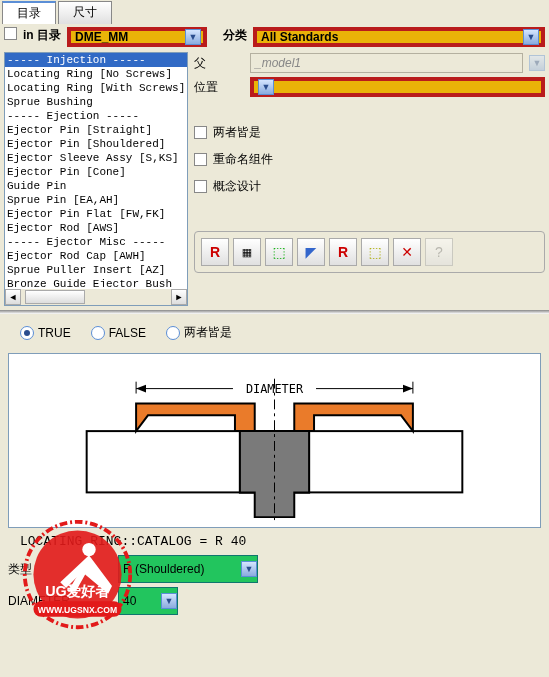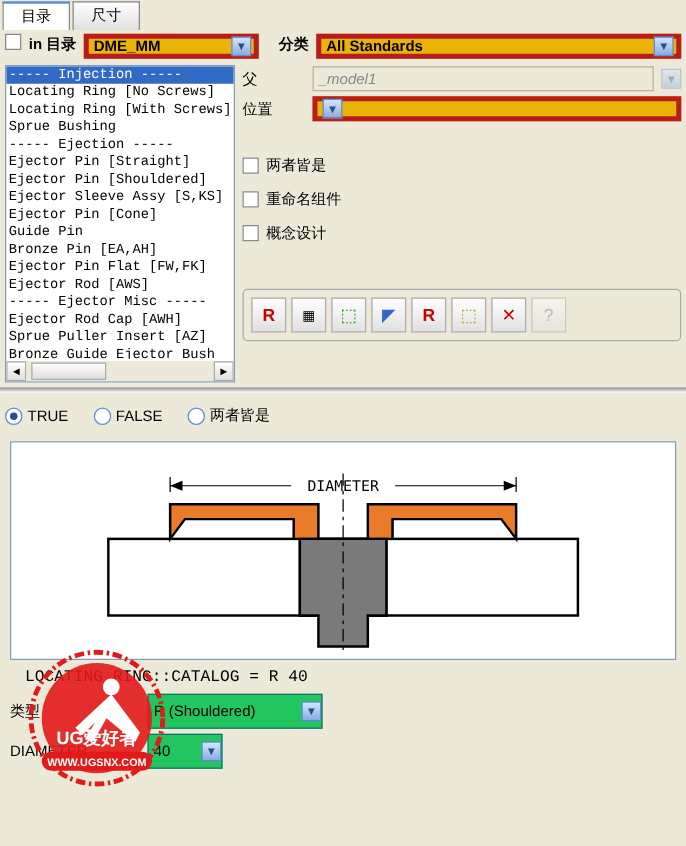--- a/index.html
+++ b/index.html
@@ -185,21 +185,21 @@
     }
     .hdivider {
       height: 4px;
       background: linear-gradient(#888, #fff);
       margin: 2px 0;
     }
     .radio-row {
       display: flex;
       align-items: center;
       gap: 20px;
-      padding: 8px 4px;
+      padding: 8px 20px;
       background: #ece9d8;
     }
     .radio-item {
       display: flex;
       align-items: center;
       gap: 4px;
       cursor: pointer;
     }
     .radio {
       width: 14px;
@@ -289,21 +289,21 @@
         <div class="list-item selected">----- Injection -----</div>
         <div class="list-item">Locating Ring [No Screws]</div>
         <div class="list-item">Locating Ring [With Screws]</div>
         <div class="list-item">Sprue Bushing</div>
         <div class="list-item">----- Ejection -----</div>
         <div class="list-item">Ejector Pin [Straight]</div>
         <div class="list-item">Ejector Pin [Shouldered]</div>
         <div class="list-item">Ejector Sleeve Assy [S,KS]</div>
         <div class="list-item">Ejector Pin [Cone]</div>
         <div class="list-item">Guide Pin</div>
-        <div class="list-item">Bronze Pin [EA,AH]</div>
+        <div class="list-item">Sprue Pin [EA,AH]</div>
         <div class="list-item">Ejector Pin Flat [FW,FK]</div>
         <div class="list-item">Ejector Rod [AWS]</div>
         <div class="list-item">----- Ejector Misc -----</div>
         <div class="list-item">Ejector Rod Cap [AWH]</div>
         <div class="list-item">Sprue Puller Insert [AZ]</div>
         <div class="list-item">Bronze Guide Ejector Bush</div>
       </div>
     <div class="hscroll">
       <div class="hscroll-btn">◄</div>
       <div class="hscroll-track">

